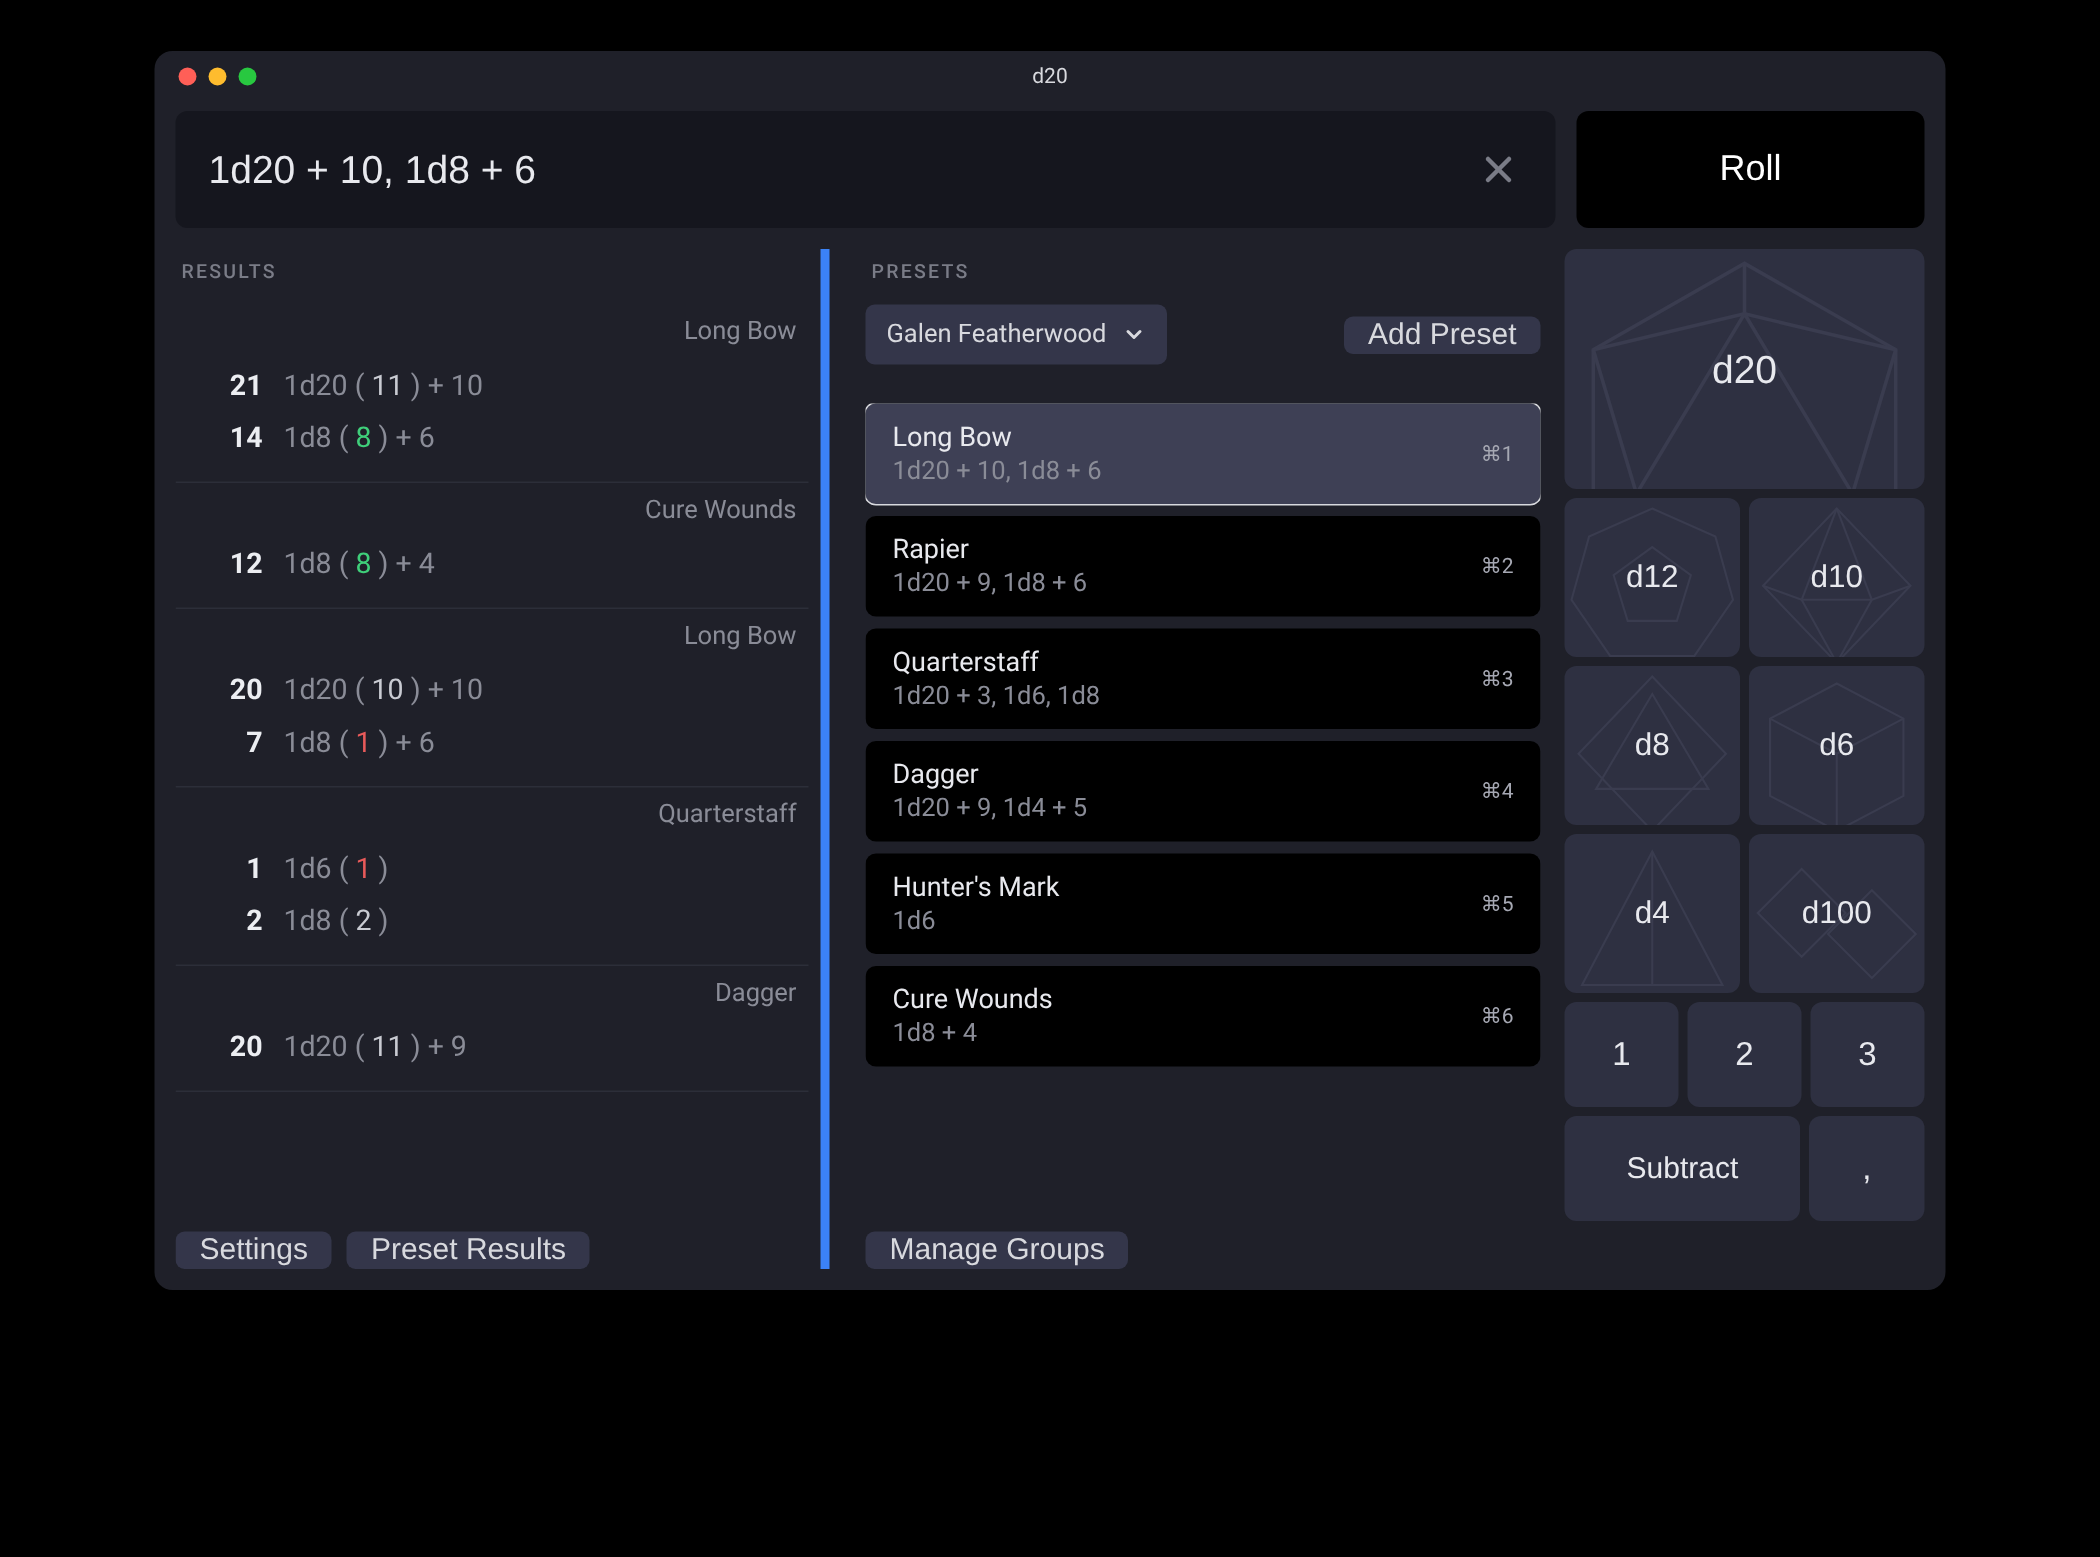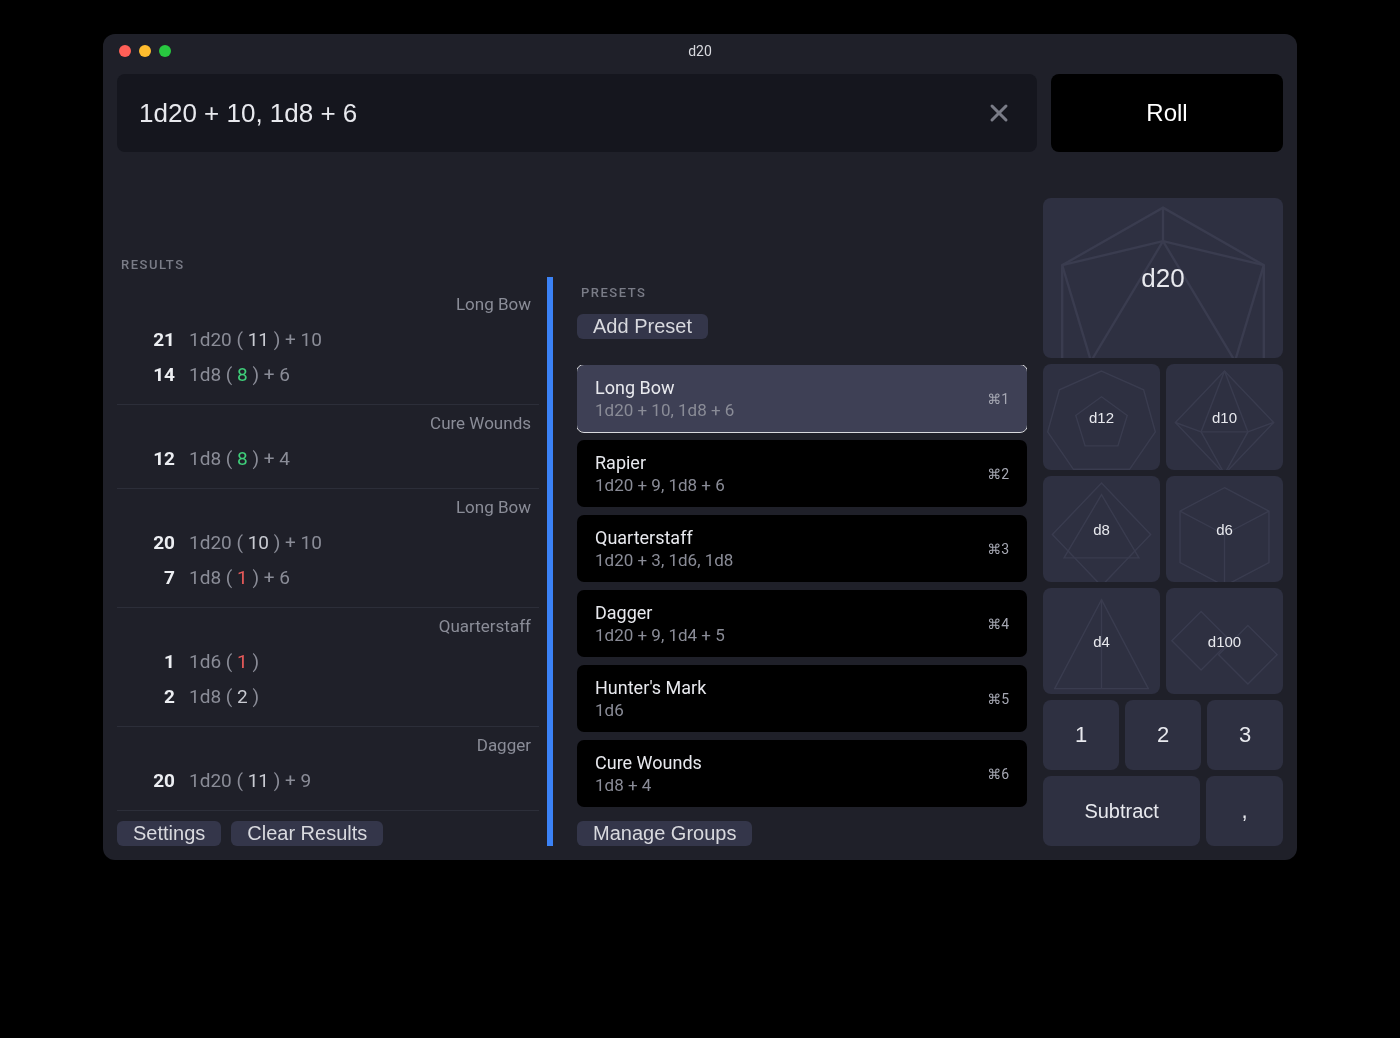--- a/index.html
+++ b/index.html
@@ -88,21 +88,20 @@
     border: none;
     border-radius: 8px;
     cursor: pointer;
   }
   .main {
     flex: 1;
     display: flex;
     overflow: hidden;
     padding: 14px;
     gap: 0;
-    align-items: flex-end;
   }
   
   .col-results {
     flex: 0 0 430px;
     display: flex;
     flex-direction: column;
     overflow: hidden;
   }
   .section-label {
     color: #7a7c87;
@@ -218,21 +217,21 @@
     flex: 0 0 246px;
     display: flex;
     flex-direction: column;
     gap: 6px;
     padding-left: 6px;
   }
   .die-btn {
     background: #2e3041;
     border-radius: 8px;
     color: #e8e9ee;
-    font-size: 15px;
+    font-size: 21px;
     font-weight: 400;
     border: none;
     cursor: pointer;
     position: relative;
     display: flex;
     align-items: center;
     justify-content: center;
     overflow: hidden;
   }
   .die-btn .poly {
@@ -332,27 +331,33 @@
           <div class="result-group">
             <div class="result-group-label">Dagger</div>
             <div class="result-line">
               <div class="result-total">20</div>
               <div class="result-detail"><span>1d20 ( </span><span class="roll-val-neutral">11</span><span> ) + 9</span></div>
             </div>
           </div>
         </div>
       <div class="results-footer">
         <button class="btn">Settings</button>
-        <button class="btn">Clear Results</button>
+        <button class="btn">Preset Results</button>
       </div>
     </div>
 
     <div class="col-presets">
       <div class="section-label">PRESETS</div>
       <div class="presets-header">
+        <div class="dropdown">
+          <span>Galen Featherwood</span>
+          <svg width="16" height="16" viewBox="0 0 24 24" fill="none" stroke="#d8d9de" stroke-width="3" stroke-linecap="round" stroke-linejoin="round">
+              <polyline points="6 9 12 15 18 9"></polyline>
+            </svg>
+        </div>
         <button class="btn">Add Preset</button>
       </div>
       <div class="preset-list" id="preset-list">
           <div class="preset-item selected">
             <div class="preset-text">
               <div class="preset-name">Long Bow</div>
               <div class="preset-formula">1d20 + 10, 1d8 + 6</div>
             </div>
             <div class="preset-shortcut">⌘1</div>
           </div>

